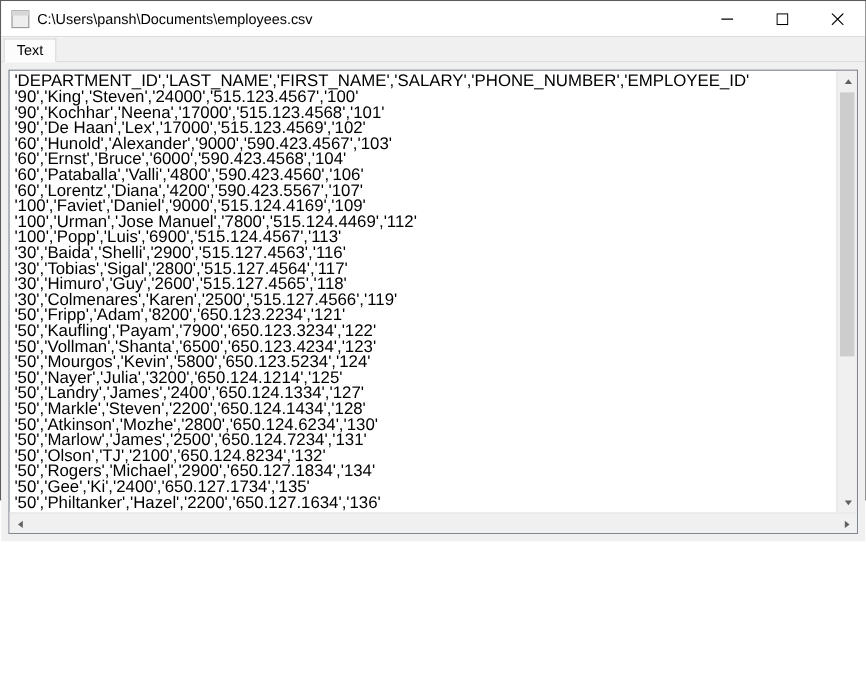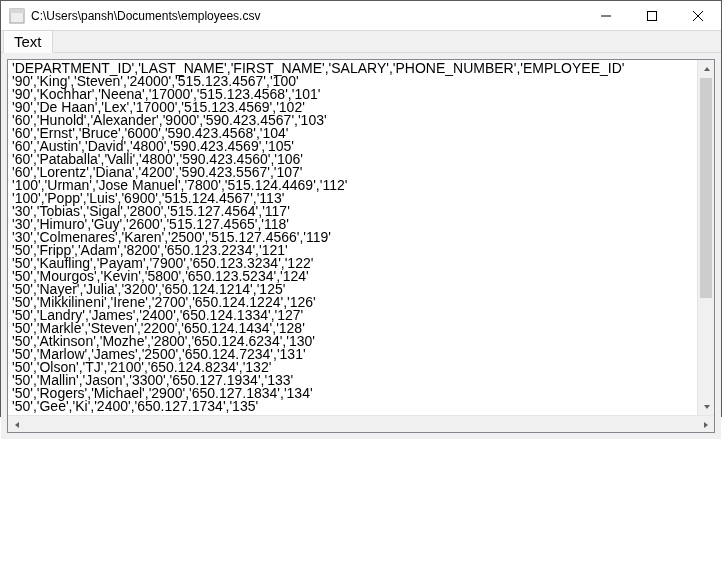--- a/index.html
+++ b/index.html
@@ -6,21 +6,21 @@
   html, body { width: 722px; height: 572px; font-family: "Segoe UI", Tahoma, sans-serif; background: #fff; overflow: hidden; }
   .window { width: 722px; height: 417px; border: 1px solid #5a5a5a; display: flex; flex-direction: column; background: #fff; }
   .titlebar { height: 30px; display: flex; align-items: center; background: #fff; border-bottom: 1px solid #dcdcdc; }
   .titlebar .appicon { width: 16px; height: 16px; margin: 0 6px 0 8px; display: inline-flex; align-items: center; justify-content: center; }
   .titlebar .appicon svg { width: 16px; height: 16px; }
   .titlebar .title { flex: 0 0 auto; font-size: 12px; color: #000; }
   .titlebar .spacer { flex: 1 1 auto; }
   .titlebar .winbtn { width: 46px; height: 30px; display: inline-flex; align-items: center; justify-content: center; }
   .titlebar .winbtn svg { width: 10px; height: 10px; stroke: #000; stroke-width: 1; fill: none; }
   .tabstrip { height: 22px; background: #f0f0f0; border-bottom: 1px solid #d9d9d9; display: flex; align-items: flex-end; padding-left: 2px; }
-  .tab { background: #fcfcfc; border: 1px solid #d9d9d9; border-bottom: 1px solid #fcfcfc; padding: 2px 10px 2px 10px; font-size: 15px; position: relative; top: 1px; }
+  .tab { background: #fcfcfc; border: 1px solid #d9d9d9; border-bottom: 1px solid #fcfcfc; padding: 2px 10px 2px 10px; font-size: 12px; position: relative; top: 1px; }
   .client { flex: 1 1 auto; padding: 6px; background: #f0f0f0; display: flex; }
   .textframe { flex: 1 1 auto; border: 1px solid #828790; background: #fff; display: flex; flex-direction: column; }
   .textbody { flex: 1 1 auto; display: flex; overflow: hidden; }
   .textarea { flex: 1 1 auto; padding: 2px 4px; font-family: Liberation Sans, sans-serif; font-size: 14px; line-height: 13px; white-space: nowrap; overflow: hidden; color: #000; }
   .textarea div { white-space: nowrap; }
   .vscroll { width: 17px; background: #f0f0f0; border-left: 1px solid #e5e5e5; position: relative; }
   .vscroll .arrow { position: absolute; left: 0; width: 17px; height: 17px; display: flex; align-items: center; justify-content: center; }
   .vscroll .arrow.top { top: 0; }
   .vscroll .arrow.bot { bottom: 0; }
   .vscroll .arrow svg { width: 8px; height: 8px; fill: #606060; }
@@ -69,41 +69,42 @@
   <div class="client">
     <div class="textframe">
       <div class="textbody">
         <div class="textarea" id="textarea">
             <div>'DEPARTMENT_ID','LAST_NAME','FIRST_NAME','SALARY','PHONE_NUMBER','EMPLOYEE_ID'</div>
             <div>'90','King','Steven','24000','515.123.4567','100'</div>
             <div>'90','Kochhar','Neena','17000','515.123.4568','101'</div>
             <div>'90','De Haan','Lex','17000','515.123.4569','102'</div>
             <div>'60','Hunold','Alexander','9000','590.423.4567','103'</div>
             <div>'60','Ernst','Bruce','6000','590.423.4568','104'</div>
-            <div>'60','Austin','David','4800','590.423.4569','105'</div>
             <div>'60','Pataballa','Valli','4800','590.423.4560','106'</div>
             <div>'60','Lorentz','Diana','4200','590.423.5567','107'</div>
+            <div>'100','Faviet','Daniel','9000','515.124.4169','109'</div>
             <div>'100','Urman','Jose Manuel','7800','515.124.4469','112'</div>
             <div>'100','Popp','Luis','6900','515.124.4567','113'</div>
+            <div>'30','Baida','Shelli','2900','515.127.4563','116'</div>
             <div>'30','Tobias','Sigal','2800','515.127.4564','117'</div>
             <div>'30','Himuro','Guy','2600','515.127.4565','118'</div>
             <div>'30','Colmenares','Karen','2500','515.127.4566','119'</div>
             <div>'50','Fripp','Adam','8200','650.123.2234','121'</div>
             <div>'50','Kaufling','Payam','7900','650.123.3234','122'</div>
+            <div>'50','Vollman','Shanta','6500','650.123.4234','123'</div>
             <div>'50','Mourgos','Kevin','5800','650.123.5234','124'</div>
             <div>'50','Nayer','Julia','3200','650.124.1214','125'</div>
-            <div>'50','Mikkilineni','Irene','2700','650.124.1224','126'</div>
             <div>'50','Landry','James','2400','650.124.1334','127'</div>
             <div>'50','Markle','Steven','2200','650.124.1434','128'</div>
             <div>'50','Atkinson','Mozhe','2800','650.124.6234','130'</div>
             <div>'50','Marlow','James','2500','650.124.7234','131'</div>
             <div>'50','Olson','TJ','2100','650.124.8234','132'</div>
-            <div>'50','Mallin','Jason','3300','650.127.1934','133'</div>
             <div>'50','Rogers','Michael','2900','650.127.1834','134'</div>
             <div>'50','Gee','Ki','2400','650.127.1734','135'</div>
+            <div>'50','Philtanker','Hazel','2200','650.127.1634','136'</div>
           </div>
         <div class="vscroll">
           <div class="arrow top">
             <svg viewBox="0 0 8 8">
                 <polygon points="4,2 7,6 1,6"></polygon>
               </svg>
           </div>
           <div class="thumb"></div>
           <div class="arrow bot">
             <svg viewBox="0 0 8 8">

